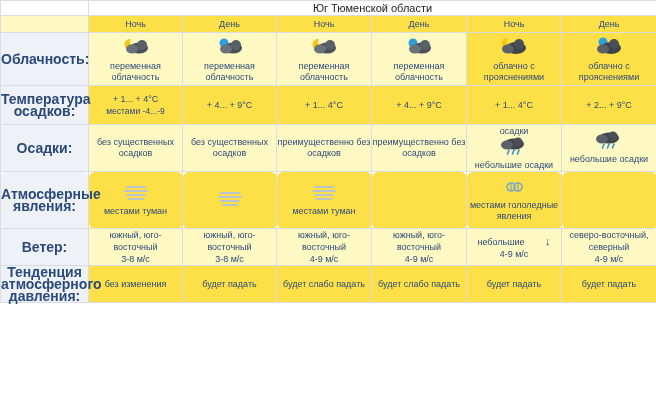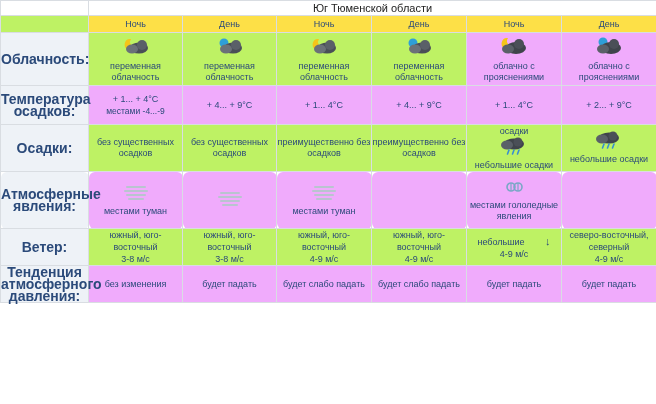--- a/index.html
+++ b/index.html
@@ -55,22 +55,22 @@
   }
   .row-label{
     text-align:left;
     padding-left:6px;
     font-weight:bold;
     color:#2b4a7a;
     font-size:14px;
     line-height:12px;
     background:#eef2f7;
   }
-  .shade{ background:#bef264; }
-  .white{ background:#f0abfc; }
+  .shade{ background:#fef9c3; }
+  .white{ background:#fde047; }
   .daypart{
     font-size:9px;
     color:#2b4a7a;
     height:16px;
     background:#fde047;
   }
   .cellpad{
     padding:4px 3px;
     line-height:11px;
   }

